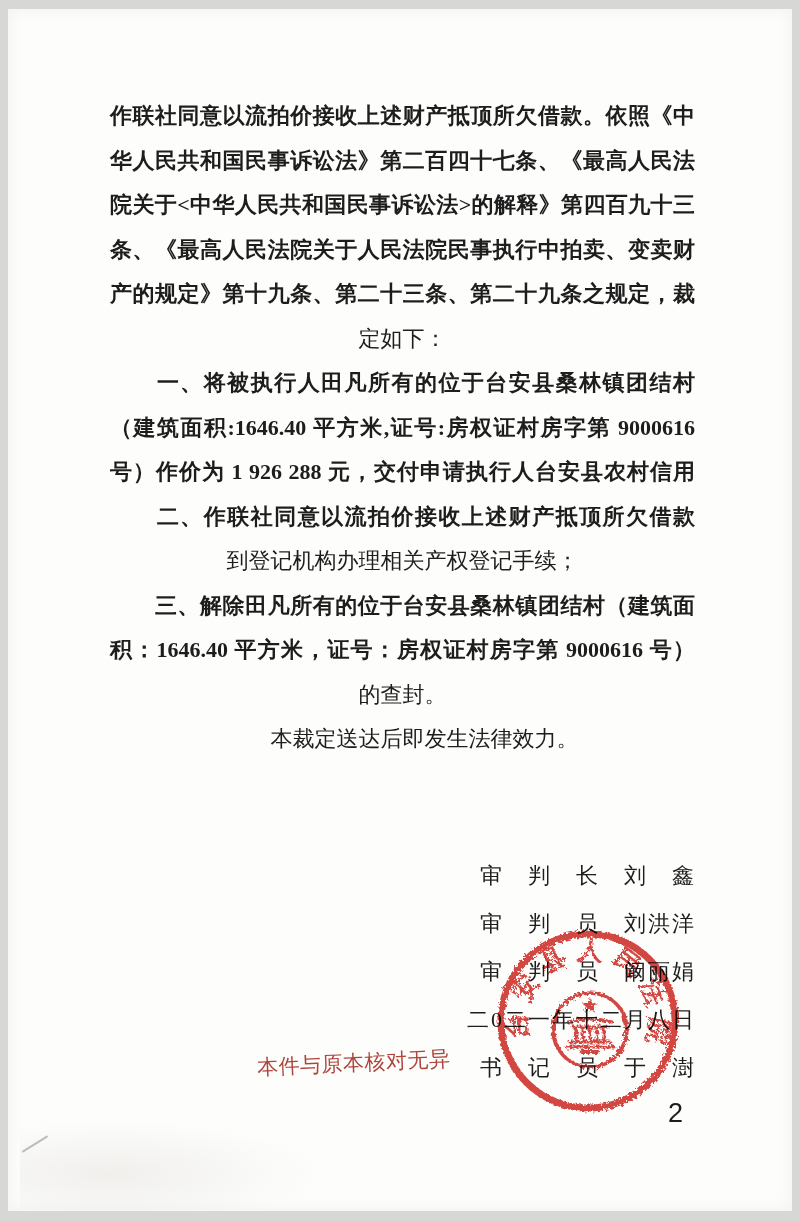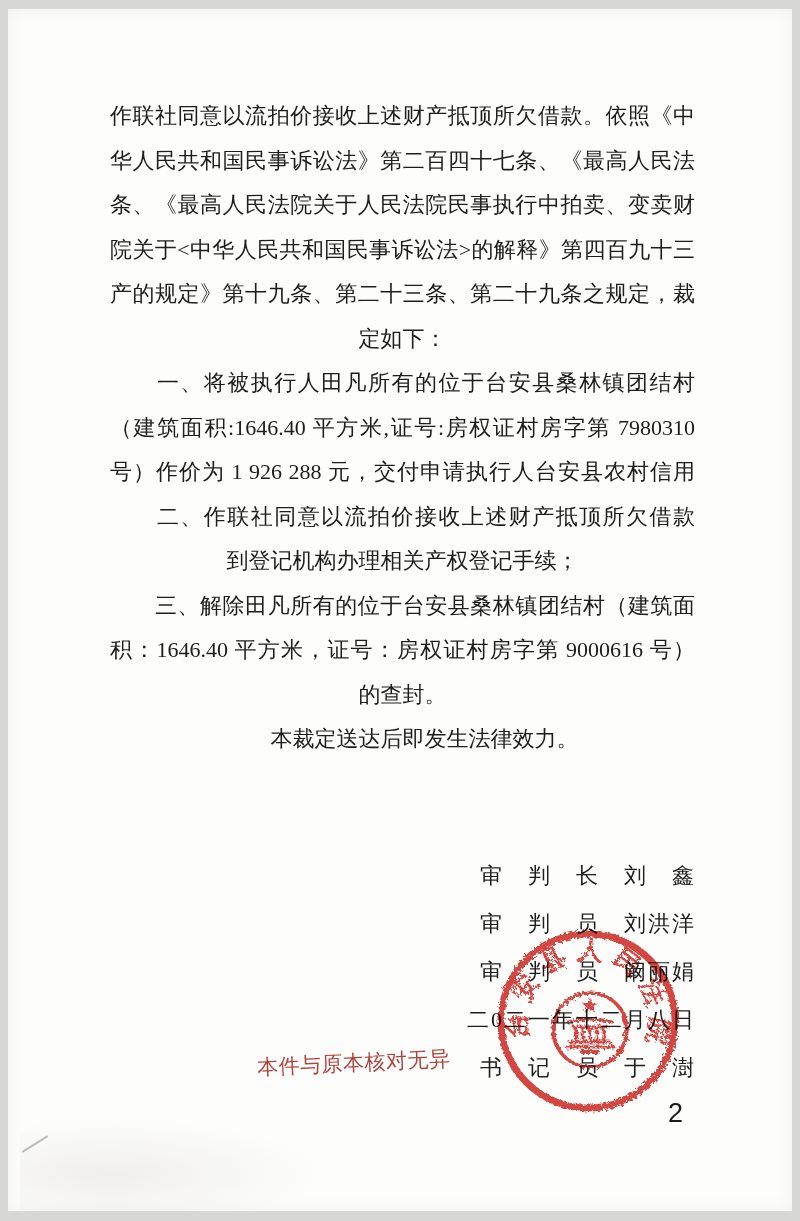--- a/index.html
+++ b/index.html
@@ -29,20 +29,21 @@
   }
   .body-text .line{
     height:44.5px;line-height:44.5px;white-space:nowrap;
     text-align:center;
   }
   .body-text .line.fill{
     white-space:normal;
     text-align:justify;
     text-align-last:justify;
     text-justify:inter-character;
+    font-weight:bold;
   }
   .signature-block{
     position:absolute;right:104px;top:852px;
     font-size:22px;color:#1d1d1d;text-align:right;z-index:2;
   }
   .signature-block .sig-line{
     height:48px;line-height:48px;letter-spacing:2px;white-space:pre;
   }
   .verify-stamp{
     position:absolute;left:257px;top:1049px;
@@ -63,26 +64,26 @@
 </head>
 <body>
 
 <div class="page"></div>
 <div class="smudge"></div>
 <div class="crease"></div>
 
 <div class="body-text" id="body-lines">
     <div class="line fill">作联社同意以流拍价接收上述财产抵顶所欠借款。依照《中</div>
     <div class="line fill">华人民共和国民事诉讼法》第二百四十七条、《最高人民法</div>
+    <div class="line fill">院关于&lt;中华人民共和国民事诉讼法&gt;的解释》第四百九十三</div>
     <div class="line fill">条、《最高人民法院关于人民法院民事执行中拍卖、变卖财</div>
-    <div class="line fill">院关于&lt;中华人民共和国民事诉讼法&gt;的解释》第四百九十三</div>
     <div class="line fill">产的规定》第十九条、第二十三条、第二十九条之规定，裁</div>
     <div class="line">定如下：</div>
     <div class="line fill">　　一、将被执行人田凡所有的位于台安县桑林镇团结村</div>
-    <div class="line fill">（建筑面积:1646.40 平方米,证号:房权证村房字第 7980310</div>
+    <div class="line fill">（建筑面积:1646.40 平方米,证号:房权证村房字第 9000616</div>
     <div class="line fill">号）作价为 1 926 288 元，交付申请执行人台安县农村信用</div>
     <div class="line fill">　　二、作联社同意以流拍价接收上述财产抵顶所欠借款</div>
     <div class="line">到登记机构办理相关产权登记手续；</div>
     <div class="line fill">　　三、解除田凡所有的位于台安县桑林镇团结村（建筑面</div>
     <div class="line fill">积：1646.40 平方米，证号：房权证村房字第 9000616 号）</div>
     <div class="line">的查封。</div>
     <div class="line">　　本裁定送达后即发生法律效力。</div>
   </div>
 
 <div class="signature-block" id="sig-lines">

